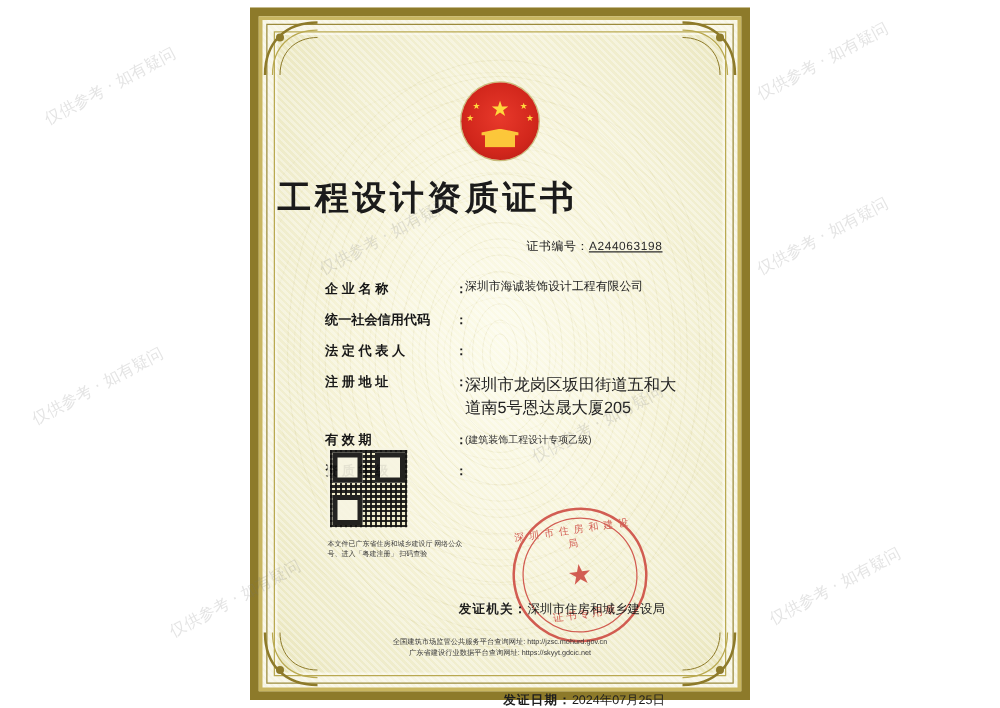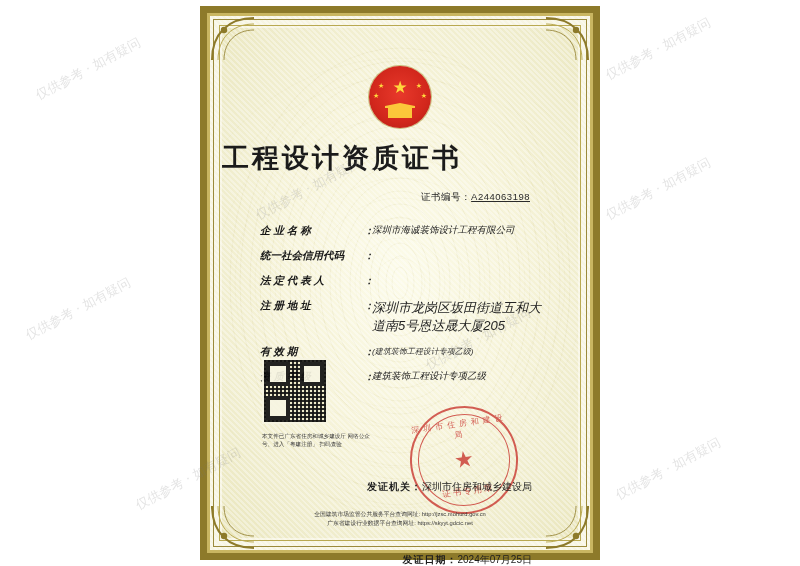--- a/index.html
+++ b/index.html
@@ -159,21 +159,20 @@
     top: 196px;
     left: 38px;
     right: 30px;
   }
   .row {
     display: flex;
     align-items: flex-start;
     margin-bottom: 11px;
     font-size: 10px;
     color: #1d1d1d;
-    font-style: italic;
   }
   .row .label {
     width: 104px;
     flex: 0 0 104px;
     font-weight: bold;
     font-size: 10.5px;
     letter-spacing: 0px;
     color: #171717;
     white-space: nowrap;
   }
@@ -456,21 +455,20 @@
           <div class="label">有 效 期</div>
           <div class="colon">：</div>
           <div class="value">
             <div class="sub-note">(建筑装饰工程设计专项乙级)</div>
           </div>
         </div>
 
         <div class="row">
           <div class="label">资 质 等 级</div>
           <div class="colon">：</div>
-          <div class="value">建筑装饰工程设计专项乙级</div>
         </div>
 
       </div>
 
       <div class="qr">
           <div class="qr-eye3"></div>
         </div>
       <div class="qr-note">本文件已广东省住房和城乡建设厅
 网络公众号、进入「粤建注册」
 扫码查验</div>

